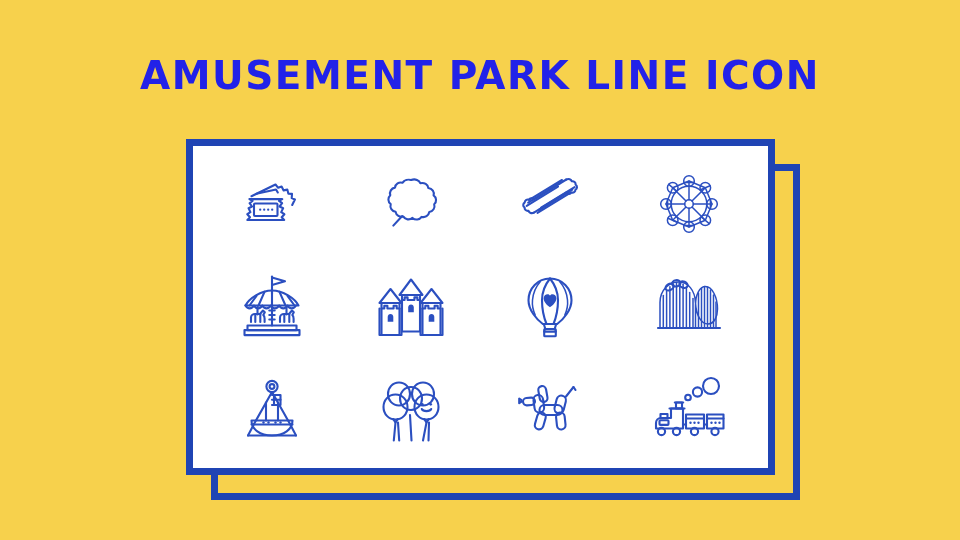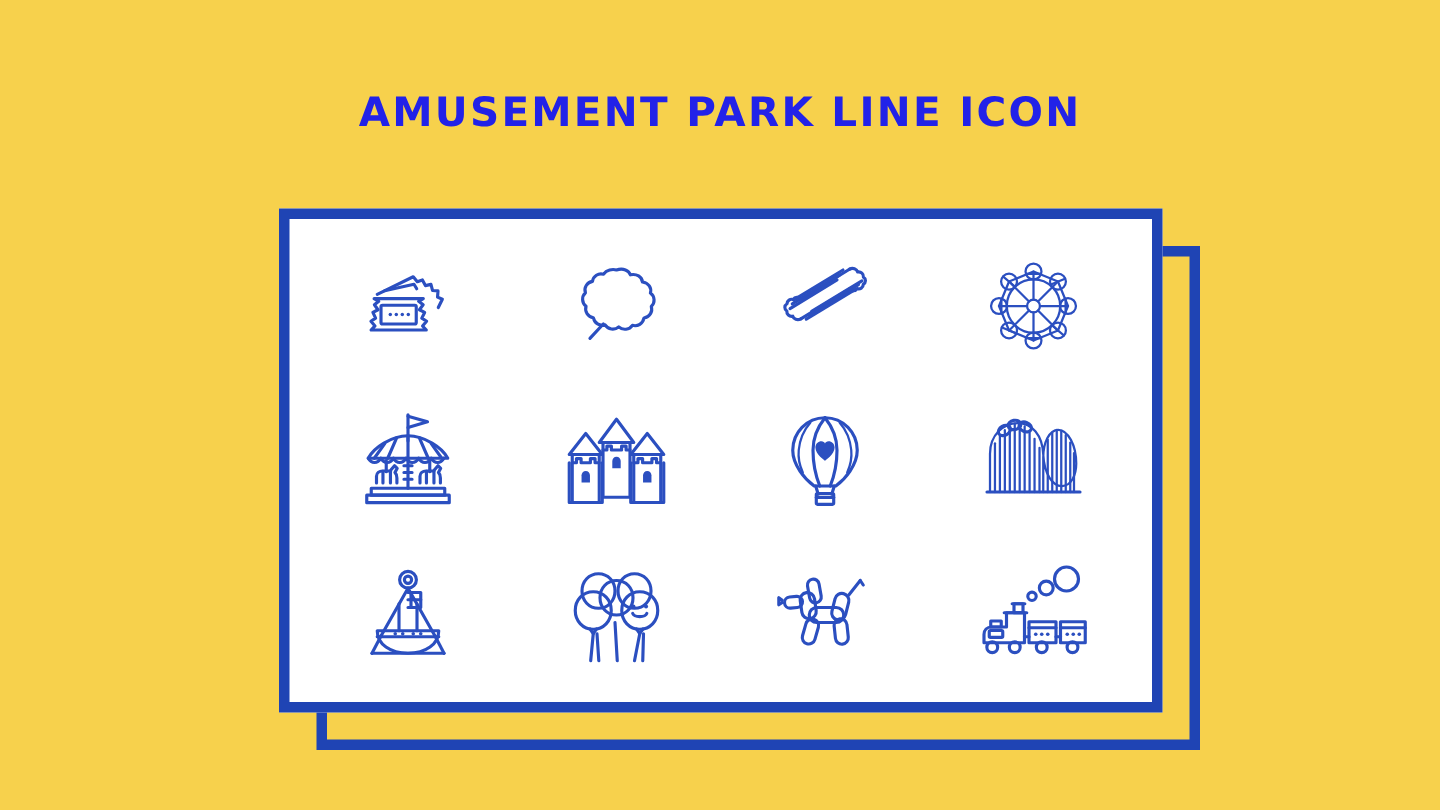--- a/index.html
+++ b/index.html
@@ -23,21 +23,21 @@
   
   #poster-title {
     position: absolute;
     left: 0;
     top: 56px;
     width: 960px;
     text-align: center;
     color: #2222E8;
     font-family: "DejaVu Sans", sans-serif;
     font-weight: 700;
-    font-size: 27px;
+    font-size: 39px;
     letter-spacing: 1.5px;
     line-height: 40px;
     white-space: nowrap;
   }
   
   .offset-frame {
     position: absolute;
     left: 211px;
     top: 164px;
     width: 589px;

